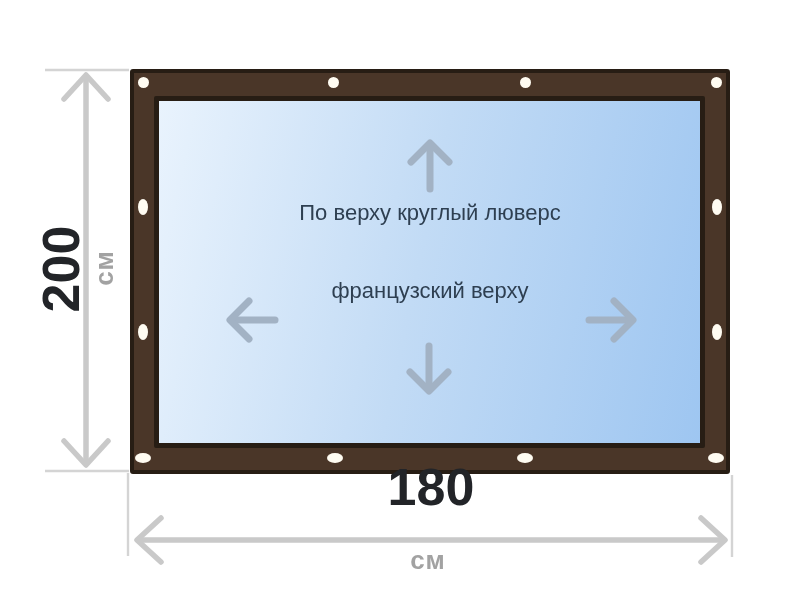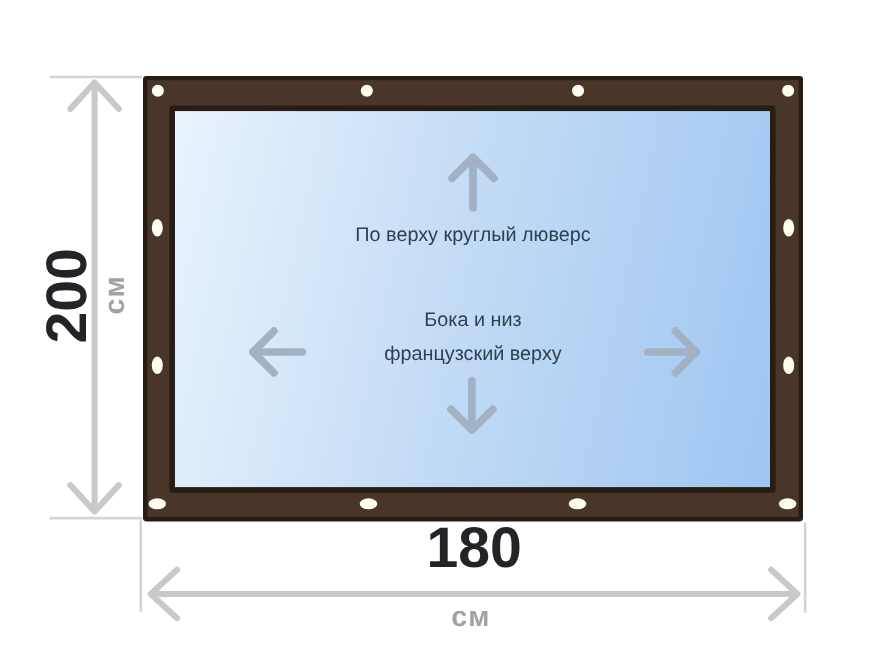--- a/index.html
+++ b/index.html
@@ -38,34 +38,34 @@
   .gr-h{width:16px;height:10px;}
   
   .overlay{position:absolute;left:0;top:0;pointer-events:none;}
   .blue-arrow line,.blue-arrow polyline{
     fill:none;stroke:var(--arrow-blue-gray);stroke-width:7;
     stroke-linecap:round;stroke-linejoin:round;
   }
   .dline{fill:none;stroke:var(--dim-line-gray);stroke-width:5.5;stroke-linecap:round;stroke-linejoin:round;}
   .tick{fill:none;stroke:var(--tick-gray);stroke-width:2.4;stroke-linecap:butt;}
   
-  .note{position:absolute;color:var(--annotation-text);font-size:18px;text-align:center;white-space:nowrap;}
+  .note{position:absolute;color:var(--annotation-text);font-size:22px;text-align:center;white-space:nowrap;}
   .note-top{left:230px;top:199px;width:400px;line-height:28px;}
   .note-mid{left:230px;top:275px;width:400px;line-height:31px;}
   .dim-value{
     position:absolute;color:var(--dim-value-text);font-size:52px;font-weight:bold;
     white-space:nowrap;line-height:1;
   }
   .dim-unit{
     position:absolute;color:var(--dim-unit-text);font-size:26px;font-weight:bold;
     white-space:nowrap;line-height:1;letter-spacing:1px;
   }
   .dim-height-value{left:61px;top:269px;transform:translate(-50%,-50%) rotate(-90deg);}
   .dim-height-unit{left:104px;top:268px;transform:translate(-50%,-50%) rotate(-90deg);}
-  .dim-width-value{left:431px;top:498px;transform:translate(-50%,-50%);text-align:center;}
+  .dim-width-value{left:431px;top:487px;transform:translate(-50%,-50%);text-align:center;}
   .dim-width-unit{left:428px;top:560px;transform:translate(-50%,-50%);}
 </style>
 </head>
 <body>
 
 <div class="stage">
 
   <div class="frame">
     <div class="panel"></div>
 
@@ -99,21 +99,20 @@
       <polyline points="249,301 230,320 249,339"></polyline>
     </g>
     <g>
       <line x1="589" y1="320" x2="632" y2="320"></line>
       <polyline points="614,301 633,320 614,339"></polyline>
     </g>
   </svg>
 
   <div class="note note-top">По верху круглый люверс</div>
   <div class="note note-mid">
-    <div>Бока и низ</div>
     <div>французский верху</div>
   </div>
 
   <svg class="overlay" width="800" height="600" viewBox="0 0 800 600">
     <g>
       <line class="tick" x1="45" y1="70" x2="129" y2="70"></line>
       <line class="tick" x1="45" y1="471" x2="129" y2="471"></line>
       <line class="dline" x1="86" y1="77" x2="86" y2="463"></line>
       <polyline class="dline" points="64,99 86,75 108,99"></polyline>
       <polyline class="dline" points="64,441 86,465 108,441"></polyline>

